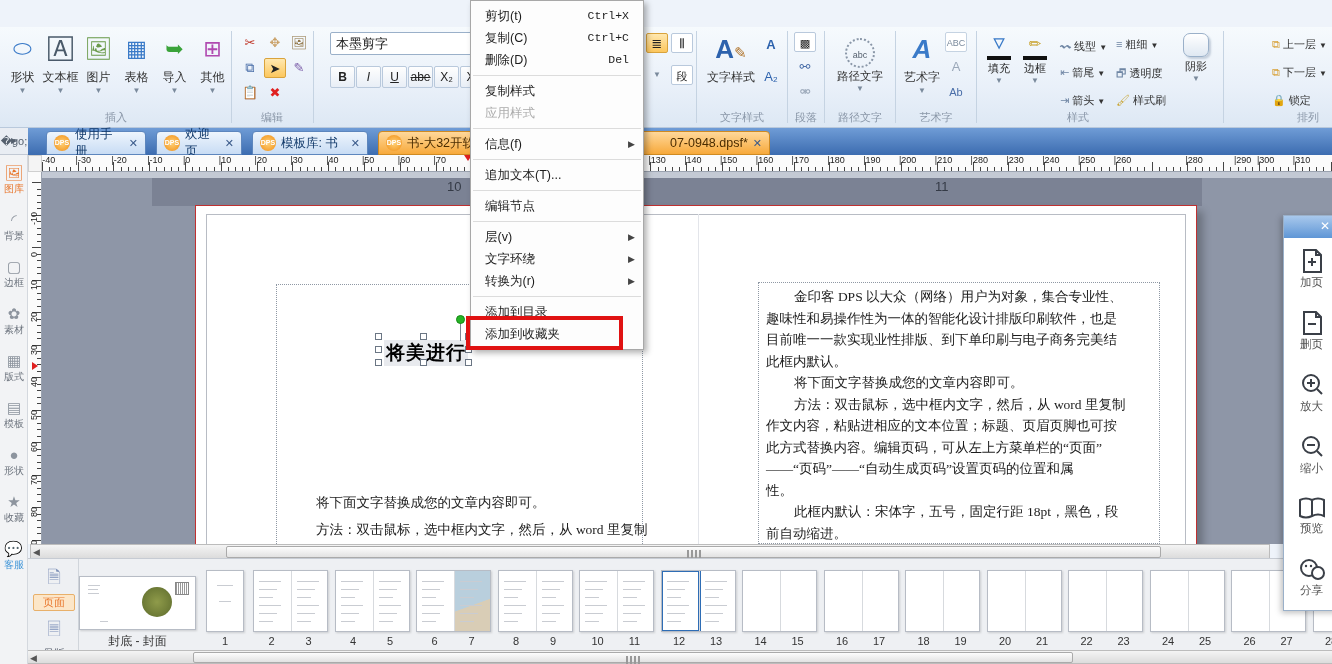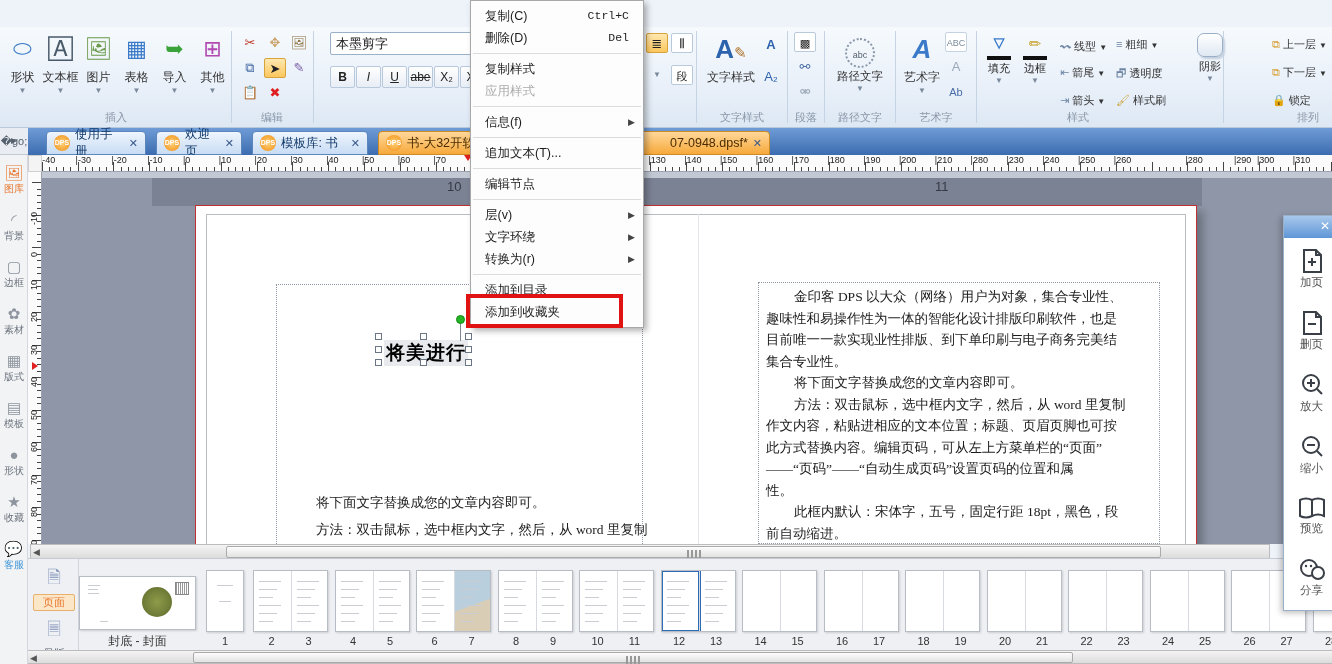--- a/index.html
+++ b/index.html
@@ -237,21 +237,21 @@
           <div class="bar"></div>
         <div class="lbl">边框</div>
           <div class="barrow" style="font-size:8px;color:#7a8a9c;">▼</div>
       </div>
       <div class="tinyrow" style="left:82px;top:10px;"><span class="ric">〰</span> <span>线型</span> <span style="font-size:8px;">▼</span></div>
       <div class="tinyrow" style="left:82px;top:38px;"><span class="ric">⇤</span> <span>箭尾</span> <span style="font-size:8px;">▼</span></div>
       <div class="tinyrow" style="left:82px;top:66px;"><span class="ric">⇥</span> <span>箭头</span> <span style="font-size:8px;">▼</span></div>
       <div class="tinyrow" style="left:138px;top:10px;"><span class="ric">≡</span> <span>粗细</span> <span style="font-size:8px;">▼</span></div>
       <div class="tinyrow" style="left:138px;top:38px;"><span class="ric">🗗</span> <span>透明度</span></div>
       <div class="tinyrow" style="left:138px;top:66px;"><span class="ric" style="color:#c8a22c;">🖌</span> <span>样式刷</span></div>
-      <div class="bigbtn" style="left:212px;top:4px;width:40px;">
+      <div class="bigbtn" style="left:198px;top:4px;width:40px;">
         <div style="width:26px;height:24px;margin:2px auto;border:1px solid #9ab0c9;border-radius:7px;background:linear-gradient(#fff,#dfe8f2);box-shadow:2px 2px 2px #c5cfdc;"></div>
         <div class="blabel" style="font-size:11px;">阴影</div>
         <div class="barrow">▼</div>
       </div>
       <div class="glabel" style="left:60px;right:auto;width:80px;">样式</div>
     </div>
     <div class="gdiv" style="left:1223px;"></div>
 
     <div class="rgroup" style="left:1268px;width:106px;">
       <div class="tinyrow" style="left:4px;top:10px;"><span class="ric" style="color:#d8a23a;">⧉</span> <span>上一层</span> <span style="font-size:8px;">▼</span></div>
@@ -594,21 +594,21 @@
       <div class="tframe" style="left:80px;top:78px;width:367px;height:270px;"></div>
       <div class="tframe" style="left:562px;top:76px;width:402px;height:262px;"></div>
       <div id="leftbody">
           <div class="docline" style="left: 120px; top: 288px;">将下面文字替换成您的文章内容即可。</div>
           <div class="docline" style="left: 120px; top: 315px;">方法：双击鼠标，选中框内文字，然后，从 word 里复制</div>
         </div>
       <div id="rightbody">
           <div class="docline" style="left: 598px; top: 82px;">金印客 DPS 以大众（网络）用户为对象，集合专业性、</div>
           <div class="docline" style="left: 570px; top: 103.5px;">趣味性和易操作性为一体的智能化设计排版印刷软件，也是</div>
           <div class="docline" style="left: 570px; top: 125px;">目前唯一一款实现业性排版、到下单印刷与电子商务完美结</div>
-          <div class="docline" style="left: 570px; top: 146.5px;">集合专业性。</div>
+          <div class="docline" style="left: 570px; top: 146.5px;">此框内默认。</div>
           <div class="docline" style="left: 598px; top: 168px;">将下面文字替换成您的文章内容即可。</div>
           <div class="docline" style="left: 598px; top: 189.5px;">方法：双击鼠标，选中框内文字，然后，从 word 里复制</div>
           <div class="docline" style="left: 570px; top: 211px;">作文内容，粘贴进相应的文本位置；标题、页眉页脚也可按</div>
           <div class="docline" style="left: 570px; top: 232.5px;">此方式替换内容。编辑页码，可从左上方菜单栏的“页面”</div>
           <div class="docline" style="left: 570px; top: 254px;">——“页码”——“自动生成页码”设置页码的位置和属</div>
           <div class="docline" style="left: 570px; top: 275.5px;">性。</div>
           <div class="docline" style="left: 598px; top: 297px;">此框内默认：宋体字，五号，固定行距 18pt，黑色，段</div>
           <div class="docline" style="left: 570px; top: 318.5px;">前自动缩进。</div>
         </div>
 
@@ -931,20 +931,21 @@
               <circle cx="8" cy="8" r="1.2" fill="#3a3f47"></circle>
               <circle cx="13" cy="8" r="1.2" fill="#3a3f47"></circle>
             </svg>
           </div>
           <div class="pll">分享</div>
         </div>
       </div>
   </div>
 
   <div id="ctxmenu" class="abs">
+      <div class="mi">剪切(t)<span class="sc">Ctrl+X</span></div>
       <div class="mi">复制(C)<span class="sc">Ctrl+C</span></div>
       <div class="mi">删除(D)<span class="sc">Del</span></div>
       <div class="msep"></div>
       <div class="mi">复制样式</div>
       <div class="mi disabled">应用样式</div>
       <div class="msep"></div>
       <div class="mi">信息(f)<span class="sub">▶</span></div>
       <div class="msep"></div>
       <div class="mi">追加文本(T)...</div>
       <div class="msep"></div>

